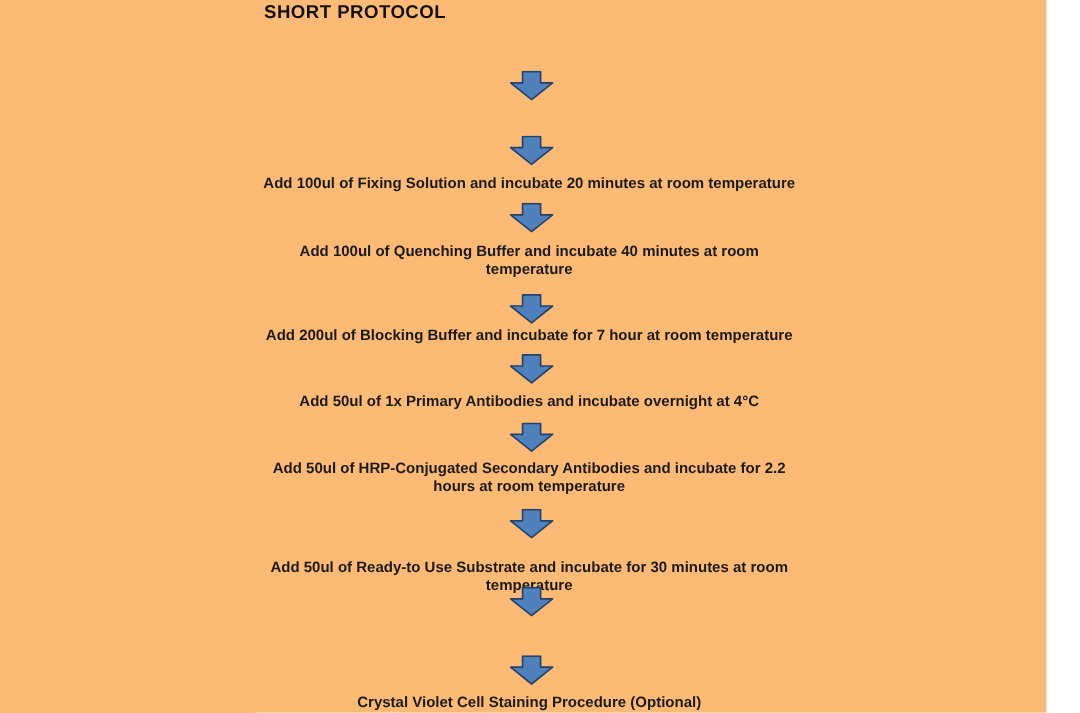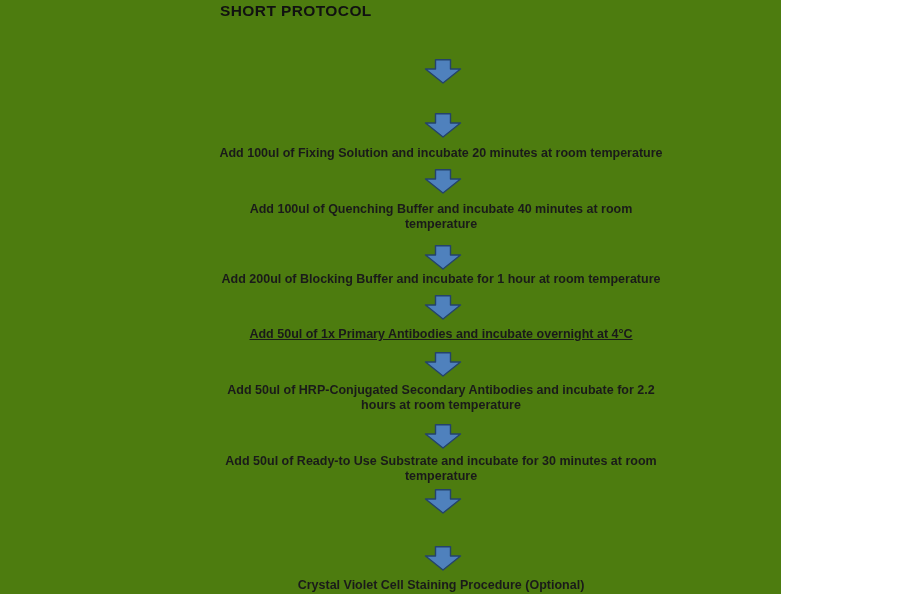--- a/index.html
+++ b/index.html
@@ -2,23 +2,23 @@
 <html><head>
 <meta charset="utf-8">
 <style>
   html, body {
     margin: 0;
     padding: 0;
     background: #ffffff;
   }
   .canvas {
     position: relative;
-    width: 781px;
+    width: 872px;
     height: 594px;
-    background: #4d7c0f;
+    background: #fdba74;
     overflow: hidden;
     font-family: "Liberation Sans", sans-serif;
   }
   .title {
     position: absolute;
     left: 220px;
     top: 2px;
     font-size: 15.5px;
     font-weight: 800;
     letter-spacing: 0.4px;
@@ -47,23 +47,23 @@
     width: 38px;
     height: 25px;
   }
   .arrow svg { display: block; }
   
   .s1  { top: 33px; }
   .s2  { top: 91px; }
   .s3  { top: 146px; }
   .s4  { top: 202px; }
   .s5  { top: 272px; }
-  .s6  { top: 327px; text-decoration: underline; }
+  .s6  { top: 327px; }
   .s7  { top: 383px; }
-  .s8  { top: 454px; }
+  .s8  { top: 466px; }
   .s9  { top: 523px; }
   .s10 { top: 578px; }
   
   .a1 { top: 59px; }
   .a2 { top: 113px; }
   .a3 { top: 169px; }
   .a4 { top: 245px; }
   .a5 { top: 295px; }
   .a6 { top: 352px; }
   .a7 { top: 424px; }
@@ -101,21 +101,21 @@
 
   <div class="step s4">Add 100ul of Quenching Buffer and incubate 40 minutes at room
 temperature</div>
 
   <div class="arrow a4">
     <svg width="38" height="25" viewBox="0 0 38 25">
       <path d="M11.5 0.75 L26.5 0.75 L26.5 10 L36.5 10 L19 24 L1.5 10 L11.5 10 Z" fill="#4f81bd" stroke="#24436b" stroke-width="1.4" stroke-linejoin="round"></path>
     </svg>
   </div>
 
-  <div class="step s5">Add 200ul of Blocking Buffer and incubate for 1 hour at room temperature</div>
+  <div class="step s5">Add 200ul of Blocking Buffer and incubate for 7 hour at room temperature</div>
 
   <div class="arrow a5">
     <svg width="38" height="25" viewBox="0 0 38 25">
       <path d="M11.5 0.75 L26.5 0.75 L26.5 10 L36.5 10 L19 24 L1.5 10 L11.5 10 Z" fill="#4f81bd" stroke="#24436b" stroke-width="1.4" stroke-linejoin="round"></path>
     </svg>
   </div>
 
   <div class="step s6">Add 50ul of 1x Primary Antibodies and incubate overnight at 4°C</div>
 
   <div class="arrow a6">

